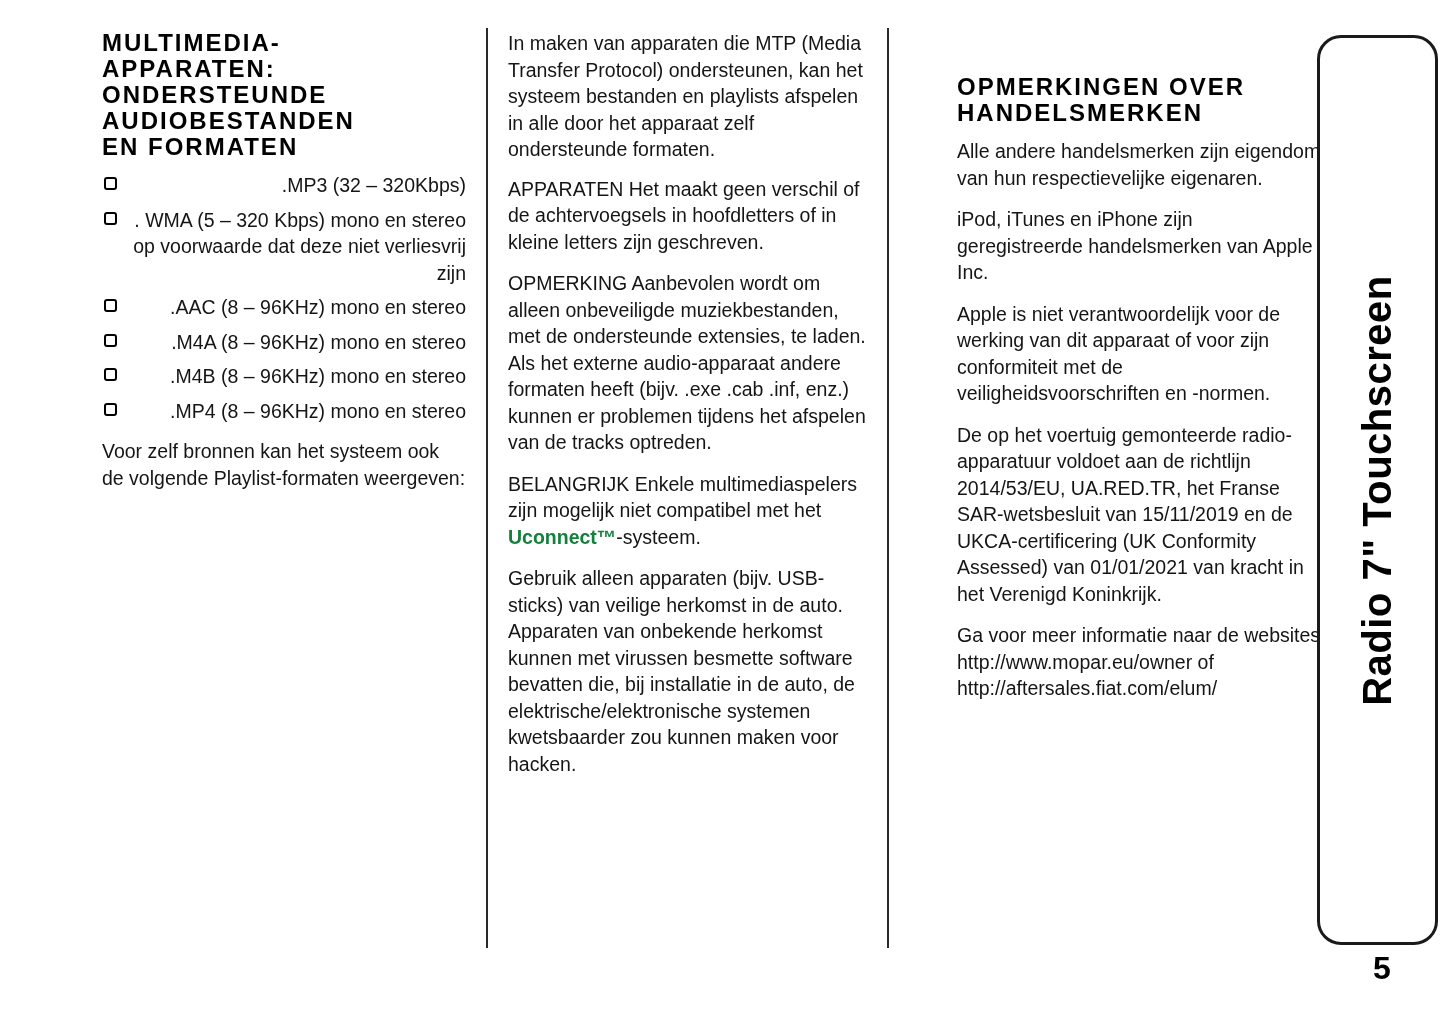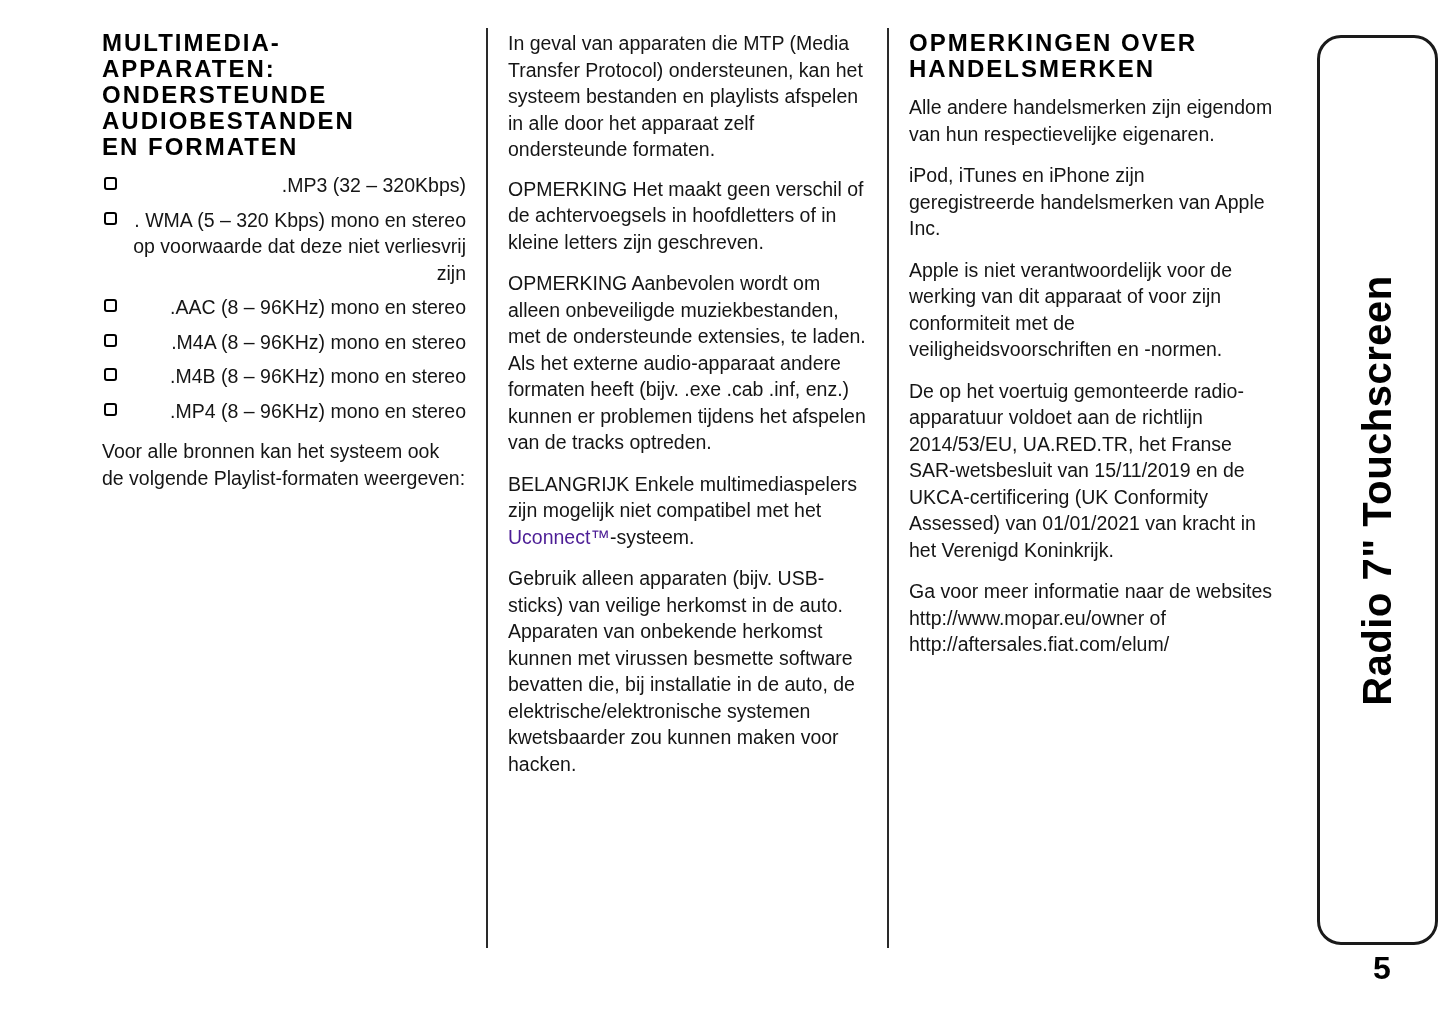--- a/index.html
+++ b/index.html
@@ -18,34 +18,34 @@
   }
   .col {
     position: absolute;
     top: 30px;
     font-size: 19.5px;
     line-height: 26.5px;
     color: #151515;
   }
   #col1 { left: 102px; width: 364px; }
   #col2 { left: 508px; width: 364px; }
-  #col3 { left: 909px; width: 366px; }
+  #col3 { left: 957px; width: 366px; margin-top: 44px; }
 
   .heading {
     font-size: 24px;
     line-height: 26px;
     font-weight: bold;
     letter-spacing: 2px;
     color: #000000;
     white-space: pre-line;
     margin-bottom: 12px;
   }
   .col p { margin: 0 0 15px 0; }
   .col p.tight { margin-bottom: 13px; }
-  strong { font-weight: normal; color: #4c1d95; }
+  strong { font-weight: bold; color: #15803d; }
 
   ul.fmt-list {
     list-style: none;
     margin: 2px 0 14px 0;
     padding: 0;
     text-align: right;
   }
   ul.fmt-list li {
     display: flex;
     align-items: flex-start;
@@ -133,28 +133,28 @@
       </li>
       <li>
         <span class="bullet"></span>
         <span class="li-text">.M4B (8 – 96KHz) mono en stereo</span>
       </li>
       <li>
         <span class="bullet"></span>
         <span class="li-text">.MP4 (8 – 96KHz) mono en stereo</span>
       </li>
     </ul>
-    <p>Voor alle bronnen kan het systeem ook de volgende Playlist-formaten weergeven:</p>
+    <p>Voor zelf bronnen kan het systeem ook de volgende Playlist-formaten weergeven:</p>
   </section>
 
   <div class="vrule" id="vrule1"></div>
 
   <section class="col" id="col2">
-    <p class="tight">In geval van apparaten die MTP (Media Transfer Protocol) ondersteunen, kan het systeem bestanden en playlists afspelen in alle door het apparaat zelf ondersteunde formaten.</p>
-    <p>OPMERKING Het maakt geen verschil of de achtervoegsels in hoofdletters of in kleine letters zijn geschreven.</p>
+    <p class="tight">In maken van apparaten die MTP (Media Transfer Protocol) ondersteunen, kan het systeem bestanden en playlists afspelen in alle door het apparaat zelf ondersteunde formaten.</p>
+    <p>APPARATEN Het maakt geen verschil of de achtervoegsels in hoofdletters of in kleine letters zijn geschreven.</p>
     <p>OPMERKING Aanbevolen wordt om alleen onbeveiligde muziekbestanden, met de ondersteunde extensies, te laden. Als het externe audio-apparaat andere formaten heeft (bijv. .exe .cab .inf, enz.) kunnen er problemen tijdens het afspelen van de tracks optreden.</p>
     <p><span>BELANGRIJK Enkele multimediaspelers zijn mogelijk niet compatibel met het </span><strong>Uconnect™</strong><span>-systeem.</span></p>
     <p>Gebruik alleen apparaten (bijv. USB-sticks) van veilige herkomst in de auto. Apparaten van onbekende herkomst kunnen met virussen besmette software bevatten die, bij installatie in de auto, de elektrische/elektronische systemen kwetsbaarder zou kunnen maken voor hacken.</p>
   </section>
 
   <div class="vrule" id="vrule2"></div>
 
   <section class="col" id="col3">
     <h1 class="heading">OPMERKINGEN OVER
 HANDELSMERKEN</h1>

